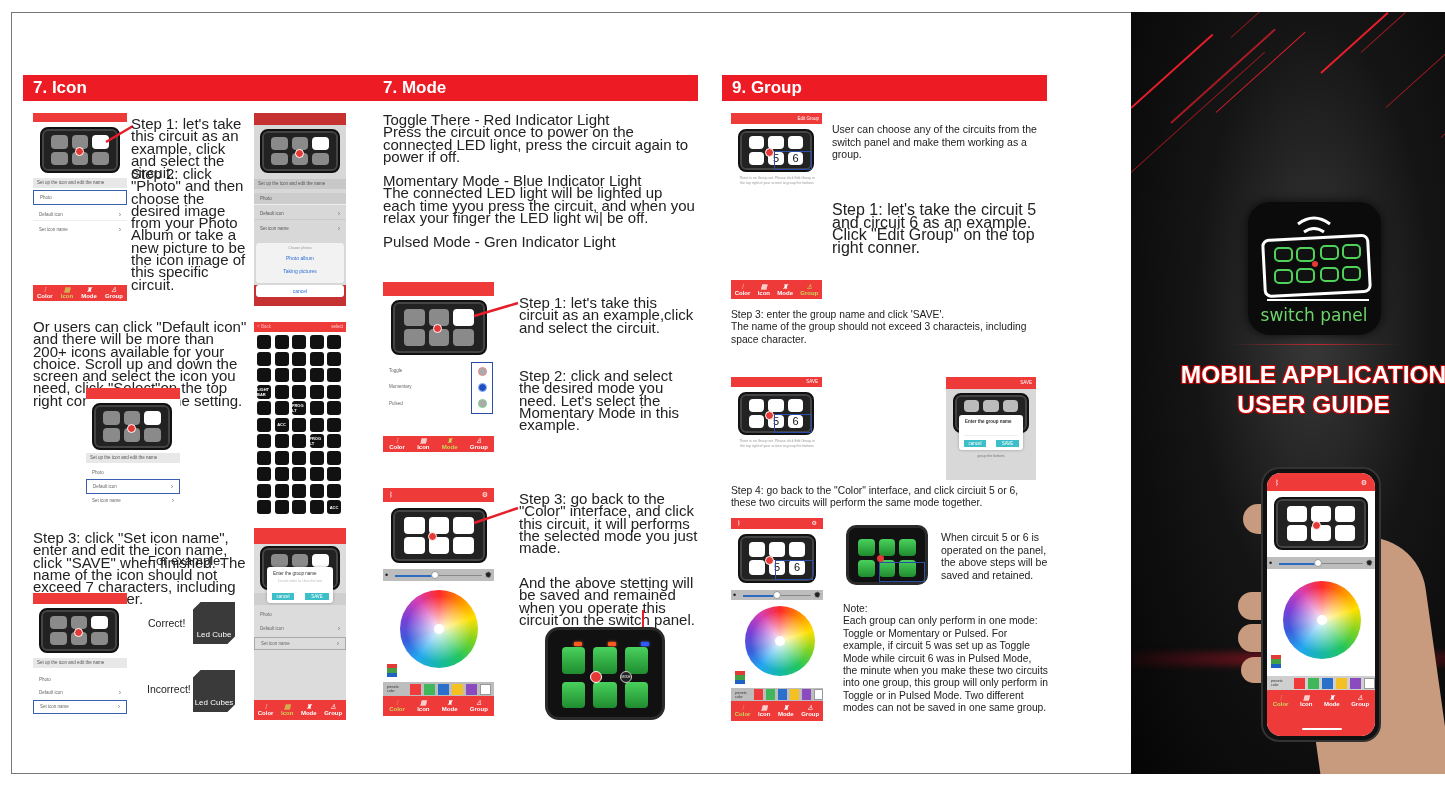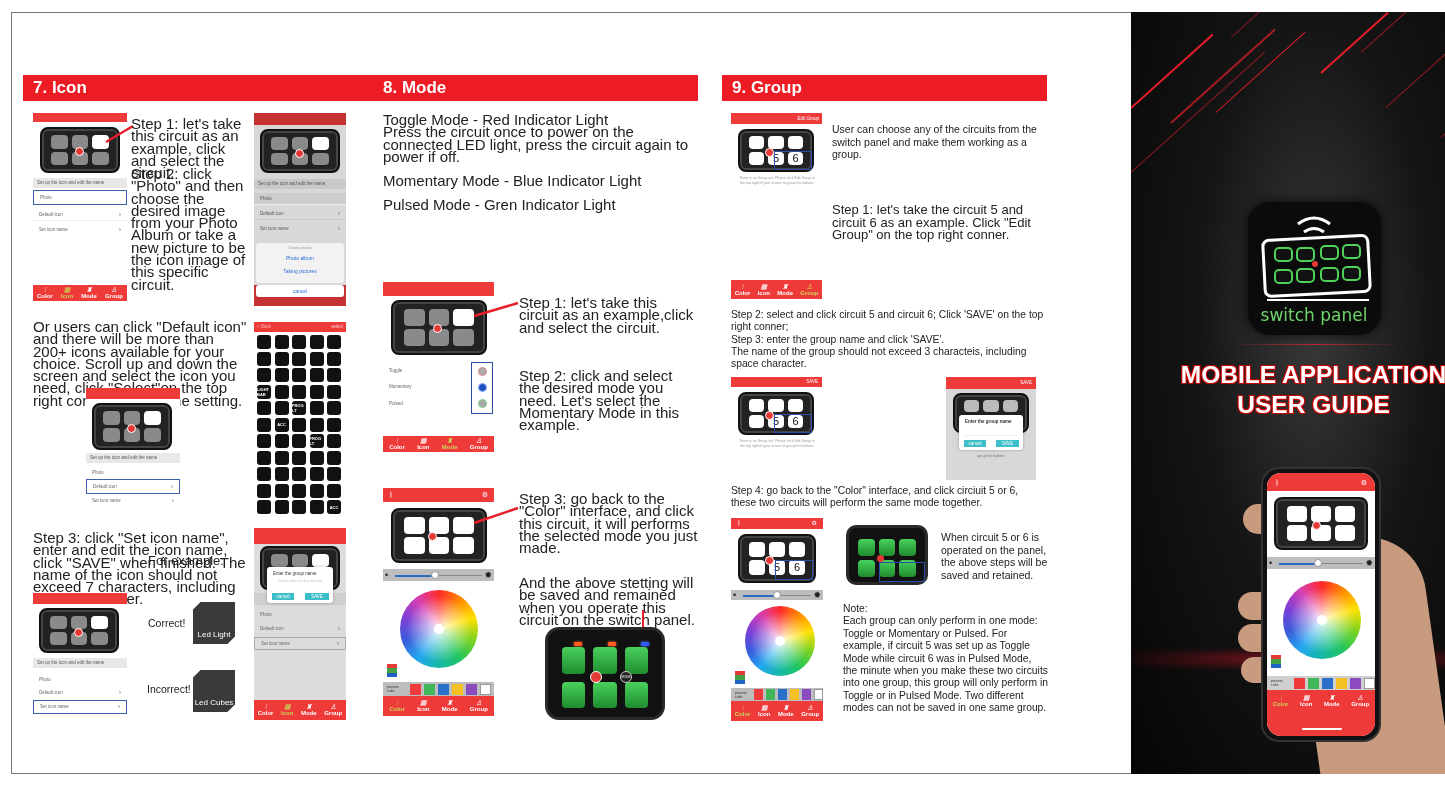--- a/index.html
+++ b/index.html
@@ -224,21 +224,21 @@
     <div class="pw"></div>
   </div>
   <div class="graybar" style="top:65px;height:10px;line-height:10px">Set up the icon and edit the name</div>
   <div class="row" style="top:82px;height:10px;line-height:10px;border:none"><span>Photo</span></div>
   <div class="row" style="top:94px;height:11px;line-height:11px;border:none"><span>Default icon</span><span class="chev">›</span></div>
   <div class="row sel" style="top:107px;height:14px;line-height:12px"><span>Set icon name</span><span class="chev">›</span></div>
 </div>
 
 <div class="txt" style="left:148px;top:555px;font-size:13px">For example:</div>
 <div class="txt" style="left:148px;top:617px;font-size:10.5px">Correct!</div>
-<div class="cube" style="left:193px;top:602px">Led Light</div>
+<div class="cube" style="left:193px;top:602px">Led Cube</div>
 <div class="txt" style="left:147px;top:683px;font-size:10.5px">Incorrect!</div>
 <div class="cube" style="left:193px;top:670px">Led Cubes</div>
 
 <div class="scr" style="left:254px;top:528px;width:92px;height:192px;background:#dcdcdc">
   <div class="redbar" style="top:0;height:16px"></div>
   <div class="panel" style="left:6px;top:18px;width:80px;height:44px">
     <div class="grid">
         <div class="b"></div>
         <div class="b"></div>
         <div class="b w"></div>
@@ -258,26 +258,27 @@
     <div class="dbtn" style="left:38px;top:26px;width:24px;height:7px;line-height:7px">SAVE</div>
   </div>
   <div class="navbar" style="top:172px;height:20px">
     <span><i class="ni">⫶</i><b>Color</b></span>
     <span class="act"><i class="ni">▦</i><b>Icon</b></span>
     <span><i class="ni">♜</i><b>Mode</b></span>
     <span><i class="ni">♙</i><b>Group</b></span>
   </div>
 </div>
 
-<div class="sec-head" style="left:373px;top:75px;width:325px">8. Mode</div>
+<div class="sec-head" style="left:373px;top:75px;width:325px">7. Mode</div>
 <div class="txt" style="left:383px;top:114px;width:315px">
-  <p>Toggle Mode - Red Indicator Light</p>
+  <p>Toggle There - Red Indicator Light</p>
   <p>Press the circuit once to power on the connected LED light, press the circuit again to power if off.</p>
   <div class="gap"></div>
   <p>Momentary Mode - Blue Indicator Light</p>
+  <p>The connected LED light will be lighted up each time yyou press the circuit, and when you relax your finger the LED light wi| be off.</p>
   <div class="gap"></div>
   <p>Pulsed Mode - Gren Indicator Light</p>
 </div>
 
 <div class="scr" style="left:383px;top:282px;width:111px;height:176px">
   <div class="redbar" style="top:0;height:14px"></div>
   <div class="panel" style="left:8px;top:18px;width:96px;height:55px">
     <div class="grid">
         <div class="b"></div>
         <div class="b"></div>
@@ -391,31 +392,30 @@
         <div class="b w"></div>
         <div class="b w">5</div>
         <div class="b w">6</div>
       </div>
     <div class="grp" style="left:34px;top:20px;width:38px;height:19px"></div>
     <div class="pw" style="left:35%"></div>
   </div>
   <div class="abs" style="left:6px;top:63px;width:80px;font-size:3.5px;color:#999;text-align:center;line-height:4.5px">There is no Group set. Please click Edit Group in the top right of your screen to group the buttons</div>
 </div>
 <div class="txt" style="left:832px;top:123px;width:215px;font-size:10.5px;line-height:12.5px">User can choose any of the circuits from the switch panel and make them working as a group.</div>
-<div class="txt" style="left:832px;top:204px;width:215px;font-size:13px;line-height:12.5px">Step 1: let's take the circuit 5 and circuit 6 as an example. Click "Edit Group" on the top right conner.</div>
+<div class="txt" style="left:832px;top:204px;width:215px;font-size:16px;line-height:12.5px">Step 1: let's take the circuit 5 and circuit 6 as an example. Click "Edit Group" on the top right conner.</div>
 
 <div class="navbar" style="left:731px;top:280px;width:91px;height:19px;right:auto">
   <span><i class="ni">⫶</i><b>Color</b></span>
   <span><i class="ni">▦</i><b>Icon</b></span>
   <span><i class="ni">♜</i><b>Mode</b></span>
   <span class="act"><i class="ni">♙</i><b>Group</b></span>
 </div>
 
 <div class="txt" style="left:731px;top:309px;width:315px;font-size:10.3px;line-height:12.3px">
-  <p>Step 2: select and click circuit 5 and circuit 6; Click 'SAVE' on the top right conner;</p>
   <p>Step 3: enter the group name and click 'SAVE'.</p>
   <p>The name of the group should not exceed 3 characteis, including space character.</p>
 </div>
 
 <div class="scr" style="left:731px;top:377px;width:91px;height:78px">
   <div class="redbar" style="top:0;height:10px;font-size:4.5px;color:#fff;text-align:right;line-height:10px;padding-right:4px">SAVE</div>
   <div class="panel" style="left:7px;top:15px;width:76px;height:43px">
     <div class="grid">
         <div class="b w"></div>
         <div class="b w"></div>

